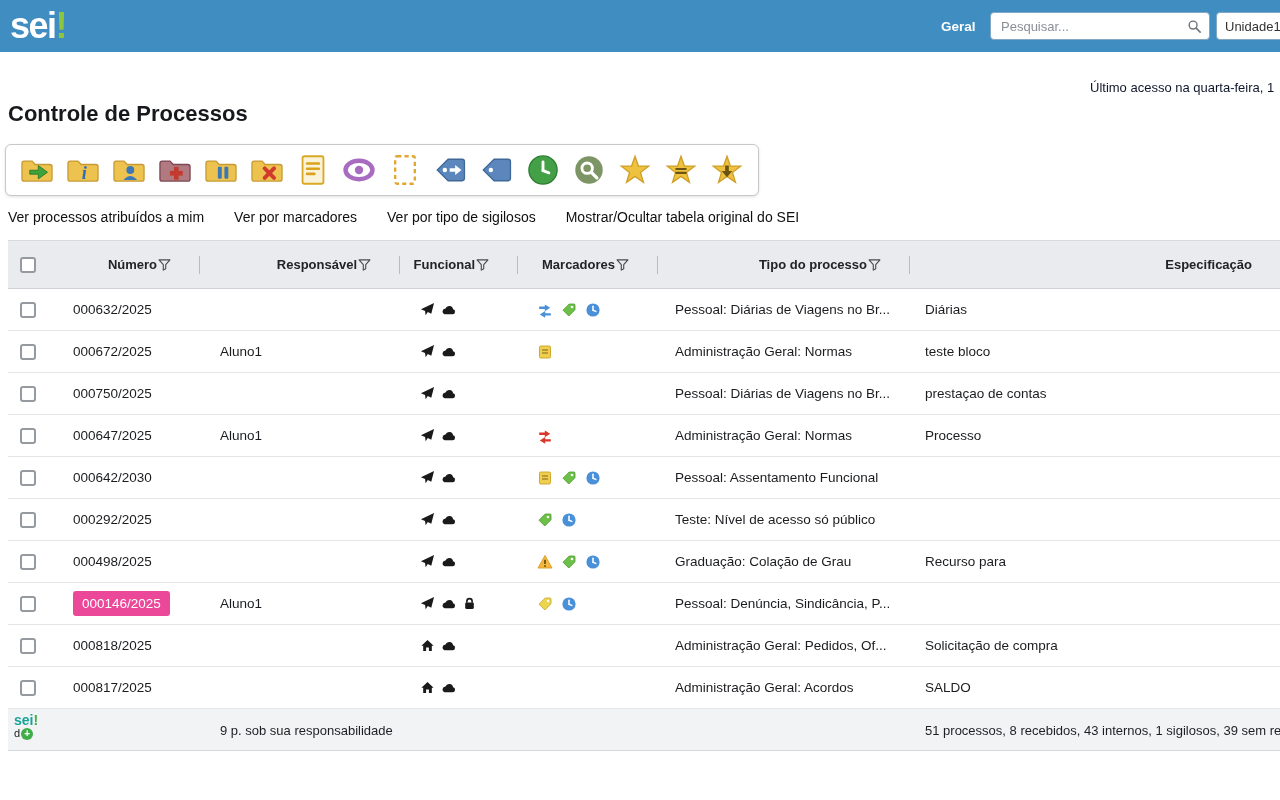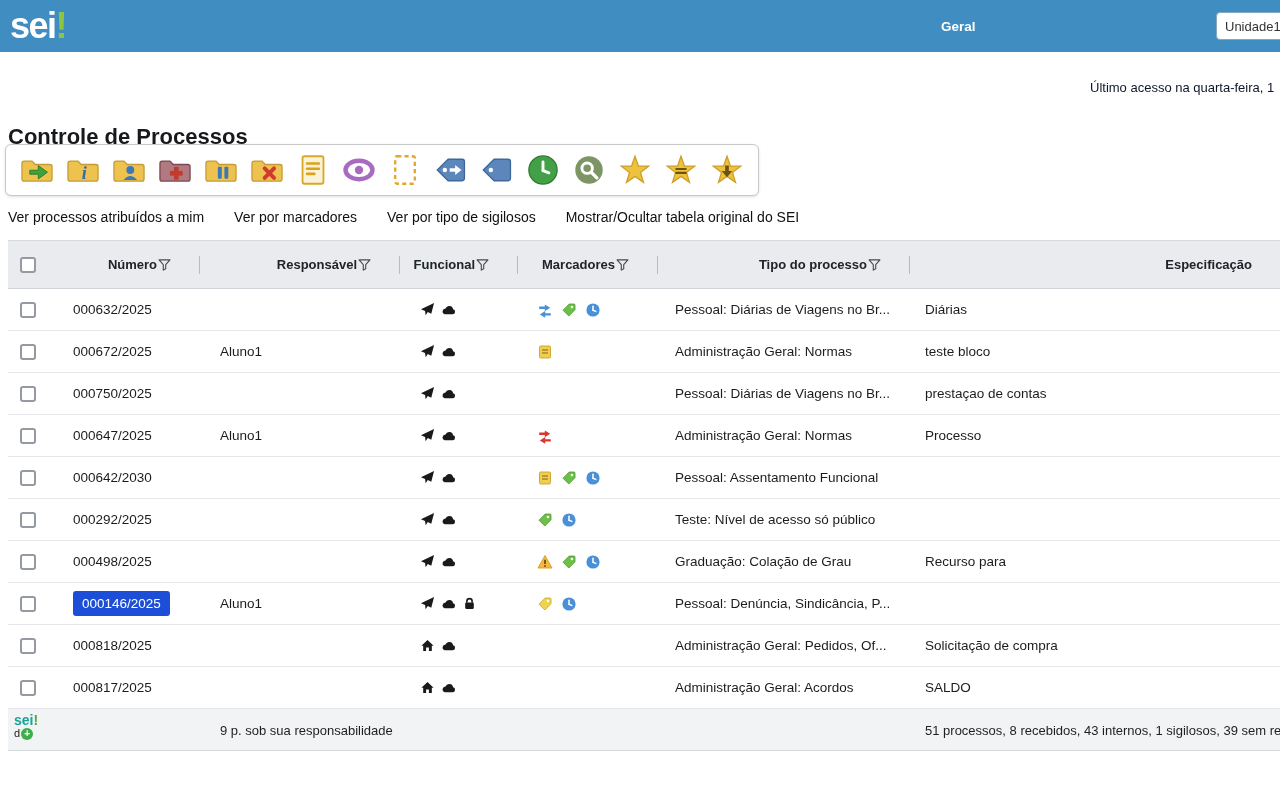--- a/index.html
+++ b/index.html
@@ -19,21 +19,21 @@
     font-family:"Liberation Sans","DejaVu Sans",sans-serif; }
   .search-box input::placeholder { color:#8a8f96; }
   .search-icon { position:absolute; right:8px; top:7px; width:15px; height:15px; cursor:pointer; }
   .search-icon svg { width:15px; height:15px; display:block; }
   .unit-box { position:absolute; left:1216px; top:12px; width:84px; height:28px; background:#fff;
     border:1px solid #84a8c4; border-radius:4px; font-size:13px; color:#333;
     display:flex; align-items:center; padding:0 8px; cursor:pointer; white-space:nowrap; overflow:hidden; }
 
   .last-access { position:absolute; left:1090px; top:80px; font-size:13px; color:#0f172a; white-space:nowrap; }
 
-  .page-title { position:absolute; left:8px; top:101px; font-size:22px; font-weight:bold; color:#17191c;margin-top:23px; }
+  .page-title { position:absolute; left:8px; top:101px; font-size:22px; font-weight:bold; color:#17191c; }
 
   
   .toolbar { position:absolute; left:5px; top:144px; display:flex; gap:12px; align-items:center;
     padding:8px 14px; background:#fff; border:1px solid #c8c8c8; border-radius:6px;
     box-shadow:0 1px 3px rgba(0,0,0,.12); }
   .tool-btn { background:none; border:none; padding:0; width:34px; height:34px; cursor:pointer; }
   .tool-btn svg, .tool-icon svg { width:34px; height:34px; display:block; }
 
   
   .quick-links { position:absolute; left:8px; top:209px; display:flex; gap:30px; }
@@ -57,21 +57,21 @@
   .ptable th:nth-child(2), .ptable td:nth-child(2) { padding-left:10px; }
   .ptable th:nth-child(3), .ptable td:nth-child(3) { padding-left:20px; }
   .ptable th:nth-child(4), .ptable td:nth-child(4) { padding-left:20px; }
   .ptable th:nth-child(5), .ptable td:nth-child(5) { padding-left:19px; }
   .ptable th:nth-child(6), .ptable td:nth-child(6) { padding-left:17px; }
   .ptable th:nth-child(7), .ptable td:nth-child(7) { padding-left:15px; }
 
   .cb { display:inline-block; width:16px; height:16px; border:2px solid #959aa1; border-radius:3px;
     background:#fff; cursor:pointer; vertical-align:middle; }
   .pnum { cursor:pointer; }
-  .pnum.pill { background:#1d4ed8; color:#fff; padding:5px 9px; border-radius:3px; }
+  .pnum.pill { background:#ec4899; color:#fff; padding:5px 9px; border-radius:3px; }
   .iconrow { display:flex; align-items:center; gap:6px; }
   .iconrow.marks { gap:8px; }
   .attr-icon { width:15px; height:15px; flex:0 0 auto; }
   .attr-icon svg { width:15px; height:15px; display:block; }
   .mk-icon { width:16px; height:16px; flex:0 0 auto; cursor:pointer; }
   .mk-icon svg { width:16px; height:16px; display:block; }
 
   
   .tfooter { position:relative; width:1272px; height:42px; background:#f1f3f4;
     border-bottom:1px solid #d6d9dc; overflow:hidden; }
@@ -83,20 +83,29 @@
     color:#fff; font-size:10px; font-weight:bold; align-items:center; justify-content:center; line-height:1; }
   .f-resp { position:absolute; left:212px; top:14px; font-size:13px; color:#1d1f22; }
   .f-stats { position:absolute; left:917px; top:14px; font-size:13px; color:#1d1f22; white-space:nowrap; }
 </style>
 </head>
 <body>
 
 <header class="topbar">
   <div class="logo"><span>sei</span><span class="bang">!</span></div>
   <div class="menu-label">Geral</div>
+  <div class="search-box">
+    <input type="text" placeholder="Pesquisar..." style="">
+    <span class="search-icon">
+        <svg viewBox="0 0 16 16">
+          <circle cx="6.5" cy="6.5" r="4.2" fill="none" stroke="#6f757c" stroke-width="1.5"></circle>
+          <line x1="9.8" y1="9.8" x2="14" y2="14" stroke="#6f757c" stroke-width="1.7" stroke-linecap="round"></line>
+        </svg>
+      </span>
+  </div>
   <div class="unit-box">
       <span>Unidade1</span>
     </div>
 </header>
 
 <div class="last-access">Último acesso na quarta-feira, 1</div>
 
 <h1 class="page-title">Controle de Processos</h1>
 
 <div class="toolbar">

